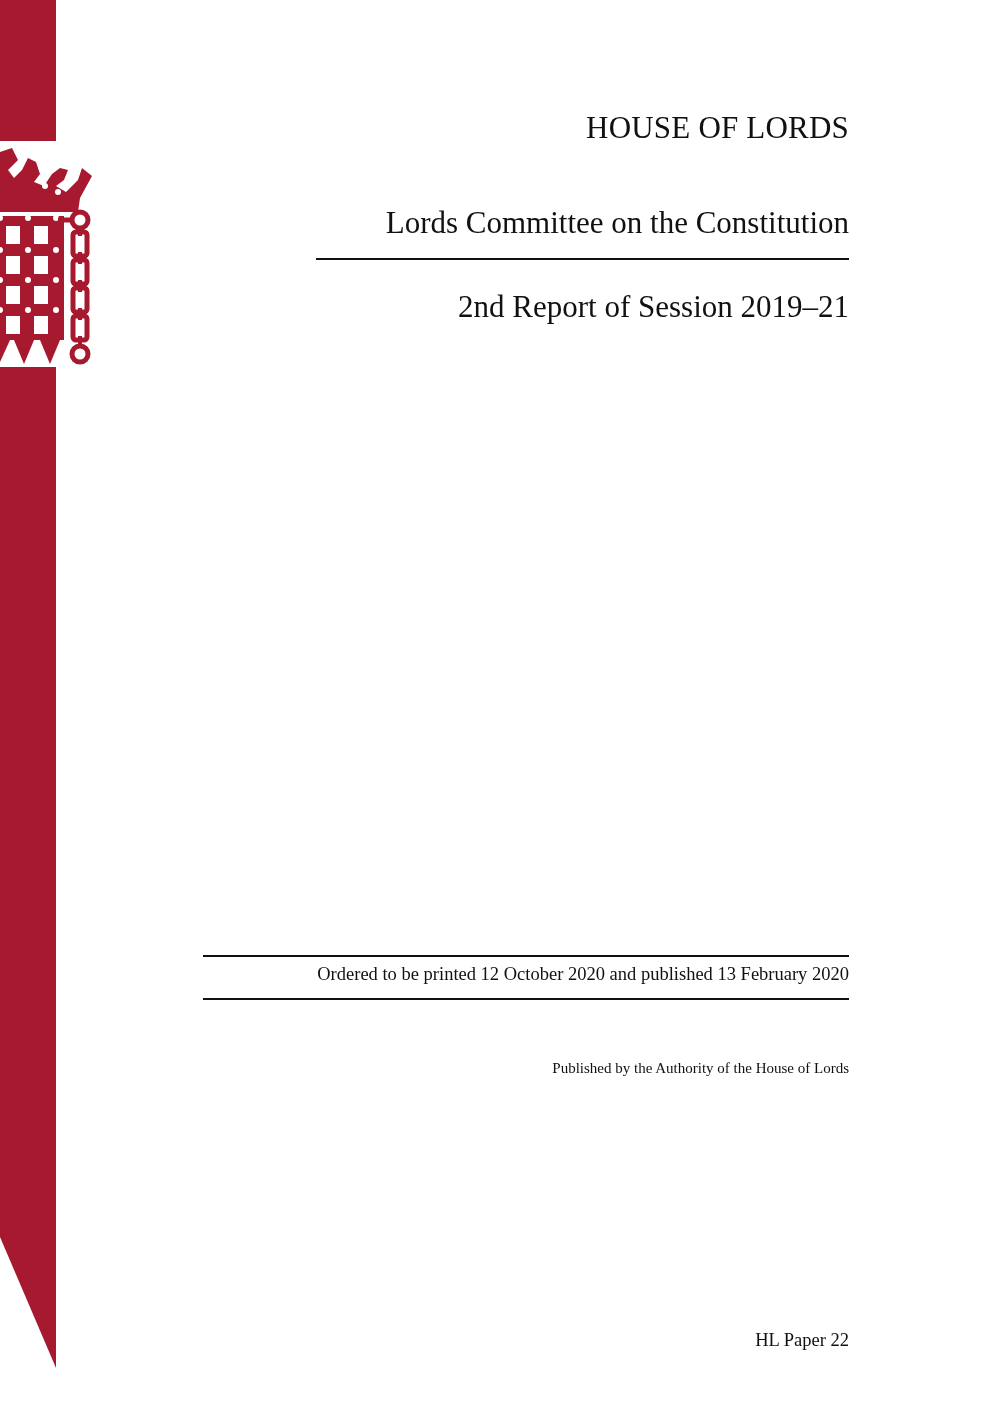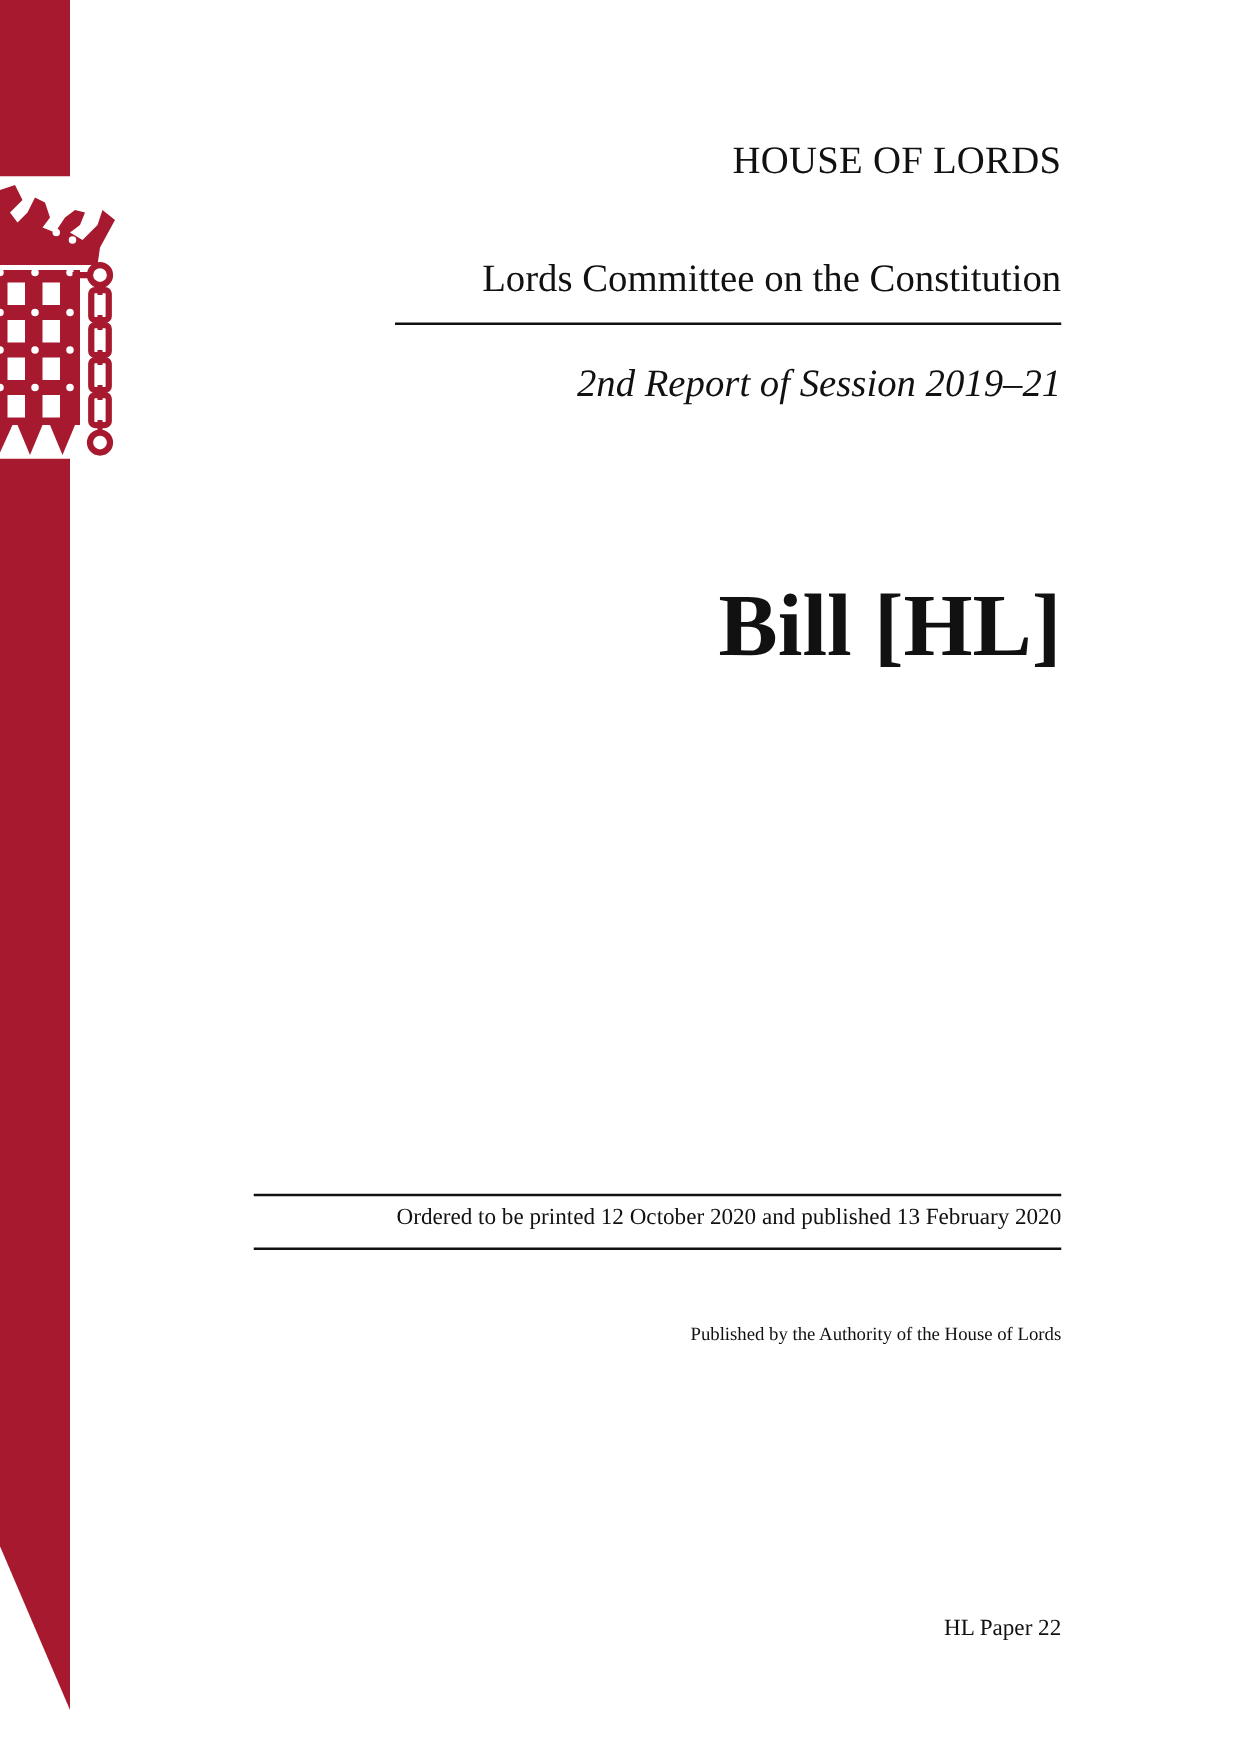--- a/index.html
+++ b/index.html
@@ -8,27 +8,27 @@
       background: #ffffff; color: #111111;
       font-family: "Liberation Serif", "DejaVu Serif", serif;
     }
     .band { position: absolute; left: 0; top: 0; }
     .logo { position: absolute; left: 0; top: 140px; }
     .right { position: absolute; right: 142px; text-align: right; white-space: nowrap; }
     .house { top: 110px; font-size: 31px; letter-spacing: 0.2px; margin-left: 10px; }
     .committee { top: 205px; font-size: 31px; }
     .rule { position: absolute; background: #111; }
     .rule-1 { left: 316px; width: 533px; top: 258px; height: 2px; }
-    .session { top: 289px; font-size: 31px; font-style: italic; }
+    .session { top: 289px; font-size: 31px; }
     .title { top: 462px; font-size: 71px; font-weight: bold; line-height: 79px; }
     .rule-2 { left: 203px; width: 646px; top: 955px; height: 1.5px; }
     .ordered { top: 964px; font-size: 18.5px; }
     .rule-3 { left: 203px; width: 646px; top: 998px; height: 1.5px; }
     .published { top: 1060px; font-size: 15px; }
-    .paper { top: 1293px; font-size: 18.5px; }
+    .paper { top: 1330px; font-size: 18.5px; }
   </style>
 </head>
 <body>
 
 <svg class="band" width="60" height="1401" viewBox="0 0 60 1401">
   <rect x="0" y="0" width="56" height="141" fill="#A6192E"></rect>
   <path d="M0 367 L56 367 L56 1368 L0 1237 Z" fill="#A6192E"></path>
 </svg>
 
 <svg class="logo" width="100" height="235" viewBox="0 0 100 235">
@@ -87,21 +87,20 @@
     <rect x="78" y="196" width="4" height="10"></rect>
   </g>
 </svg>
 
 <div class="right house">HOUSE OF LORDS</div>
 <div class="right committee">Lords Committee on the Constitution</div>
 <div class="rule rule-1"></div>
 <div class="right session">2nd Report of Session 2019–21</div>
 
 <div class="right title">
-  <div>Bill [HL]</div>
 </div>
 
 <div class="rule rule-2"></div>
 <div class="right ordered">Ordered to be printed 12 October 2020 and published 13 February 2020</div>
 <div class="rule rule-3"></div>
 
 <div class="right published">Published by the Authority of the House of Lords</div>
 <div class="right paper">HL Paper 22</div>
 
 </body></html>

